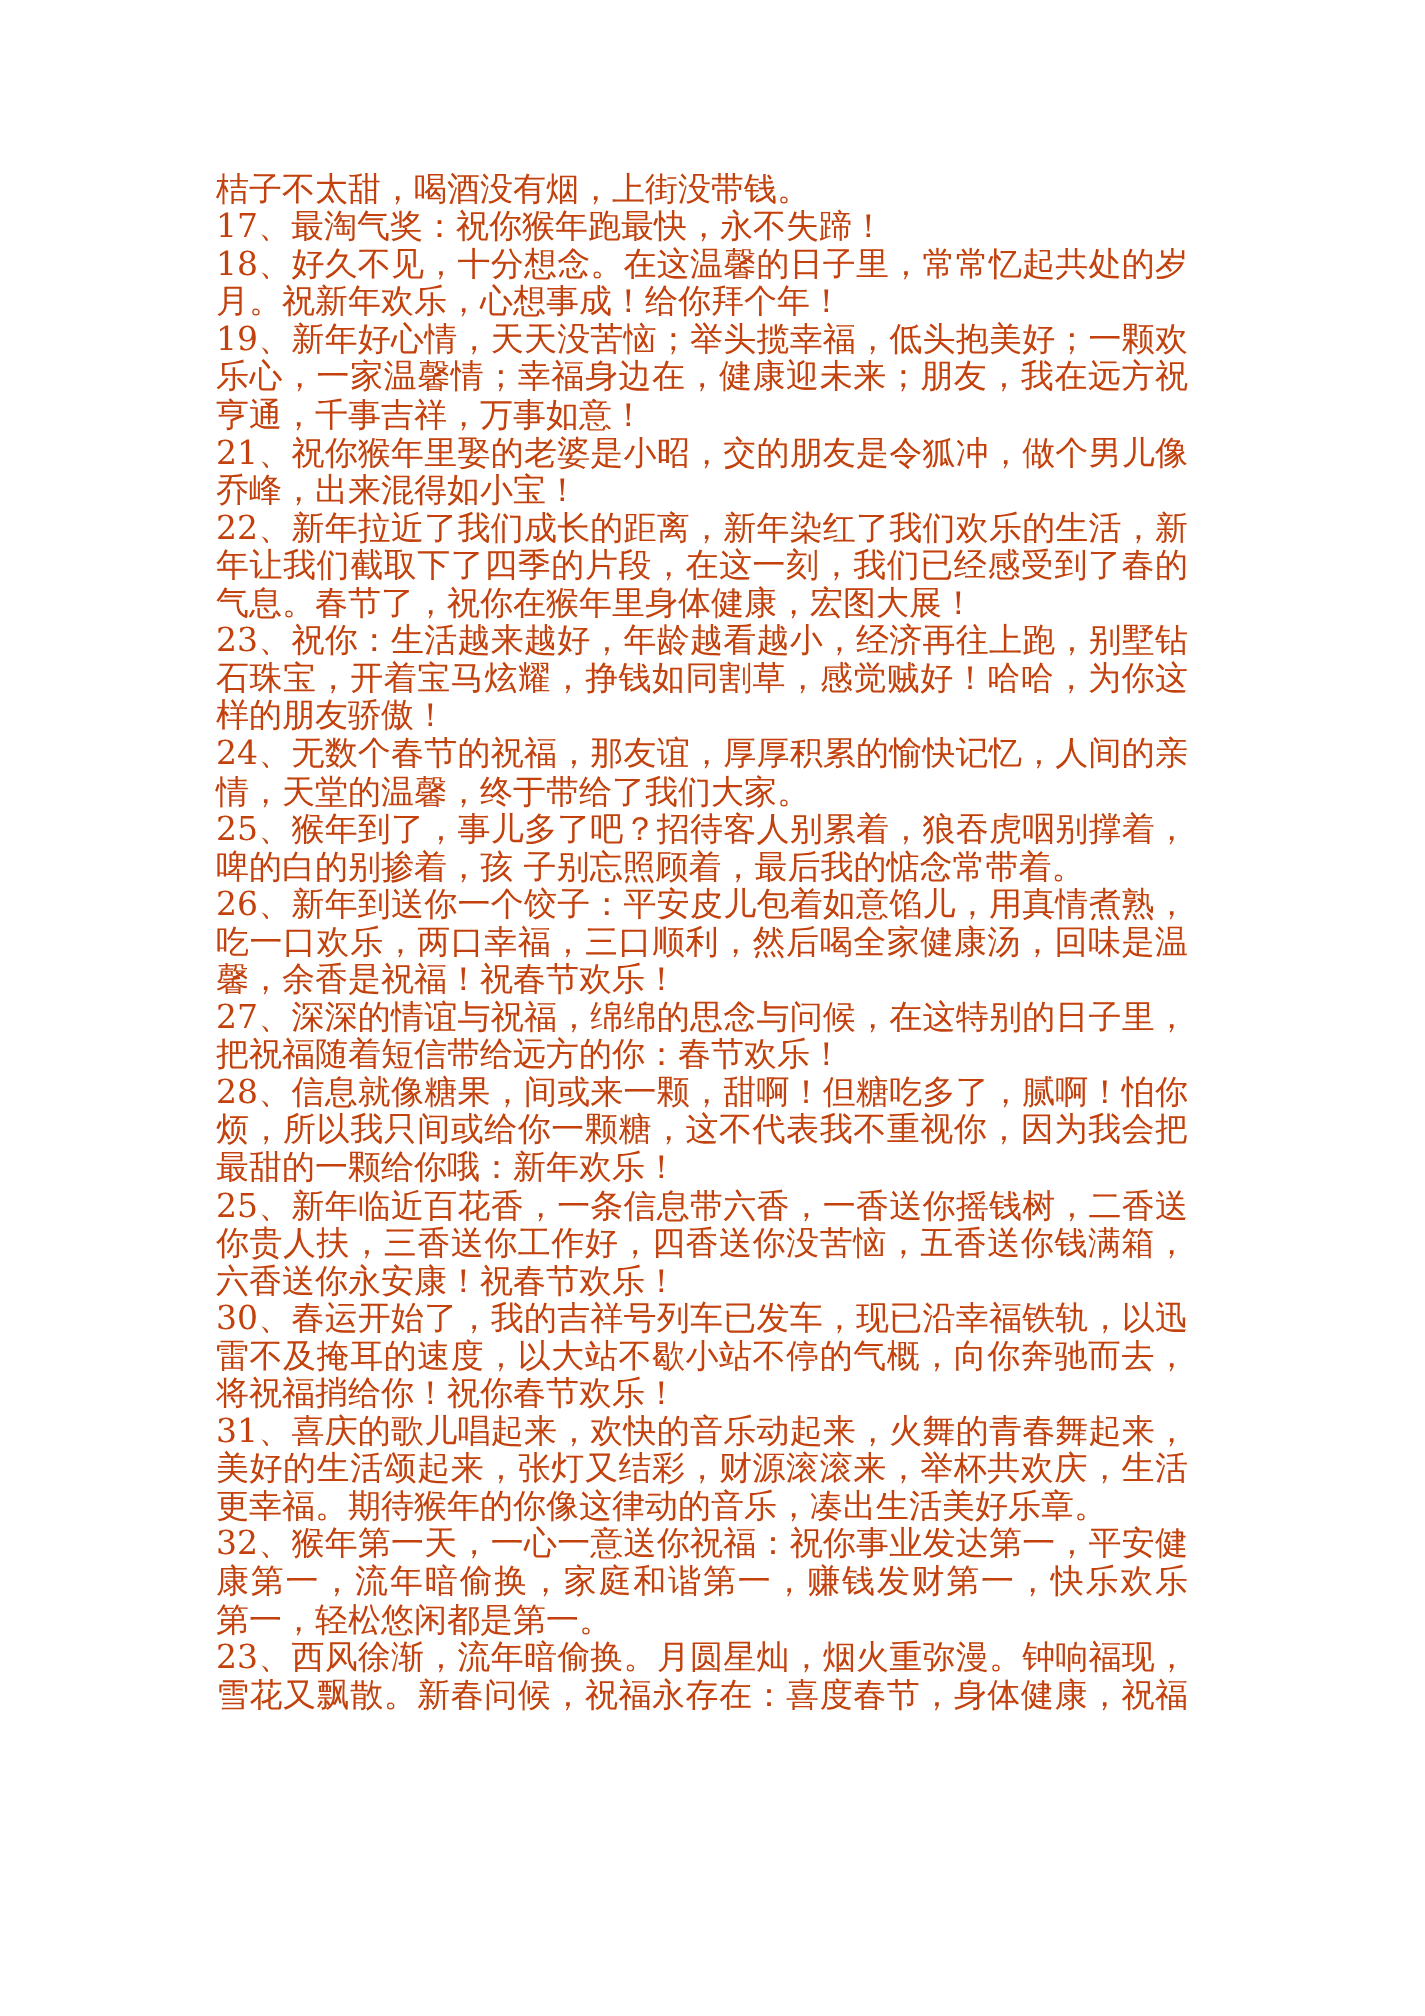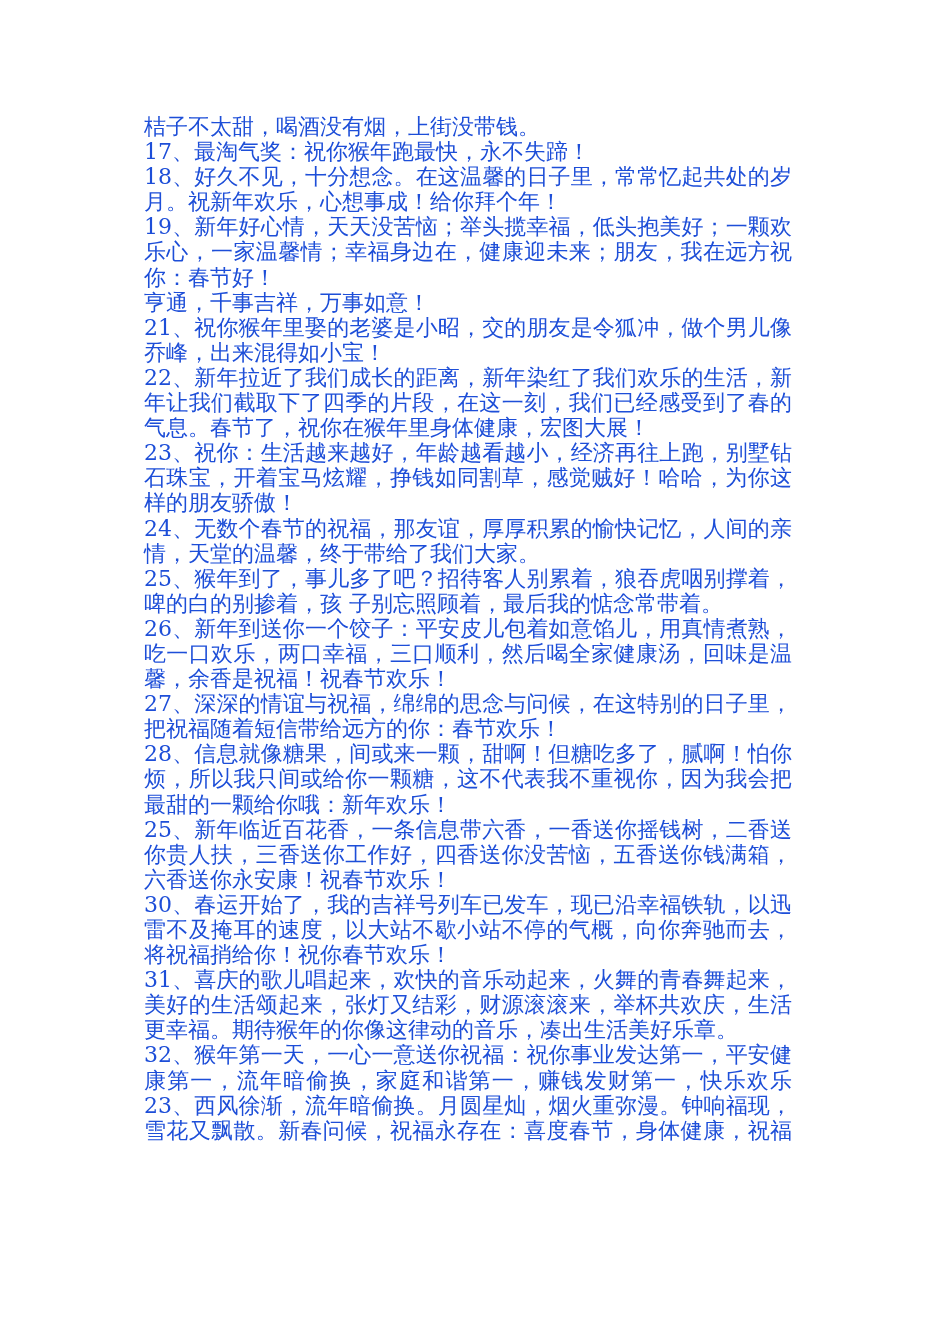--- a/index.html
+++ b/index.html
@@ -1,20 +1,20 @@
 <!DOCTYPE html>
 <html><head>
 <meta charset="utf-8">
 <style>
   html, body { margin: 0; padding: 0; background: #ffffff; }
   body { width: 950px; height: 1344px; position: relative; overflow: hidden; }
   .page {
     position: absolute; left: 144px; top: 114px; width: 648px;
     font-family: "DejaVu Serif", "Liberation Serif", serif;
-    font-size: 22px; color: #1d4ed8; line-height: 25.1px;
+    font-size: 22px; color: #c2410c; line-height: 25.1px;
   }
   .para { margin: 0; }
   .line { display: block; height: 25.1px; white-space: nowrap; overflow: visible; }
   .line.full { text-align: justify; text-align-last: justify; }
   .line.last { text-align: left; }
 </style>
 </head>
 <body>
 
 <div class="page" id="page">
@@ -24,21 +24,20 @@
     <div class="para">
       <span class="line last">17、最淘气奖：祝你猴年跑最快，永不失蹄！</span>
     </div>
     <div class="para">
       <span class="line full">18、好久不见，十分想念。在这温馨的日子里，常常忆起共处的岁</span>
       <span class="line last">月。祝新年欢乐，心想事成！给你拜个年！</span>
     </div>
     <div class="para">
       <span class="line full">19、新年好心情，天天没苦恼；举头揽幸福，低头抱美好；一颗欢</span>
       <span class="line full">乐心，一家温馨情；幸福身边在，健康迎未来；朋友，我在远方祝</span>
-      <span class="line last">你：春节好！</span>
     </div>
     <div class="para">
       <span class="line last">亨通，千事吉祥，万事如意！</span>
     </div>
     <div class="para">
       <span class="line full">21、祝你猴年里娶的老婆是小昭，交的朋友是令狐冲，做个男儿像</span>
       <span class="line last">乔峰，出来混得如小宝！</span>
     </div>
     <div class="para">
       <span class="line full">22、新年拉近了我们成长的距离，新年染红了我们欢乐的生活，新</span>
@@ -83,18 +82,19 @@
       <span class="line last">将祝福捎给你！祝你春节欢乐！</span>
     </div>
     <div class="para">
       <span class="line full">31、喜庆的歌儿唱起来，欢快的音乐动起来，火舞的青春舞起来，</span>
       <span class="line full">美好的生活颂起来，张灯又结彩，财源滚滚来，举杯共欢庆，生活</span>
       <span class="line last">更幸福。期待猴年的你像这律动的音乐，凑出生活美好乐章。</span>
     </div>
     <div class="para">
       <span class="line full">32、猴年第一天，一心一意送你祝福：祝你事业发达第一，平安健</span>
       <span class="line full">康第一，流年暗偷换，家庭和谐第一，赚钱发财第一，快乐欢乐</span>
+      <span class="line last">第一，轻松悠闲都是第一。</span>
     </div>
     <div class="para">
       <span class="line full">23、西风徐渐，流年暗偷换。月圆星灿，烟火重弥漫。钟响福现，</span>
       <span class="line full">雪花又飘散。新春问候，祝福永存在：喜度春节，身体健康，祝福</span>
     </div>
   </div>
 
 </body></html>

